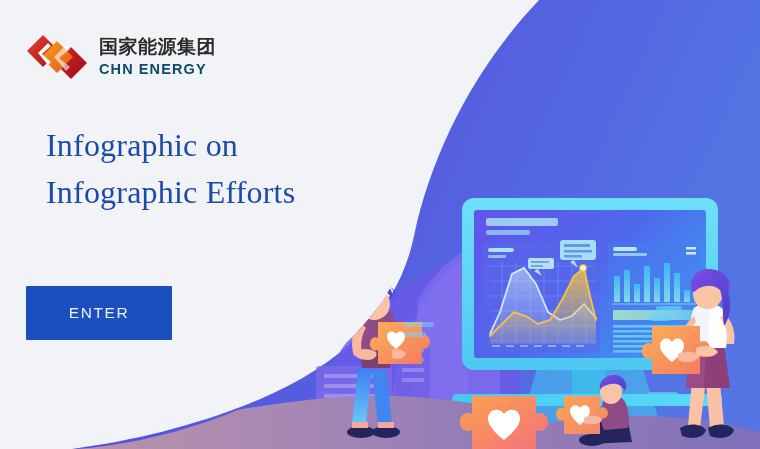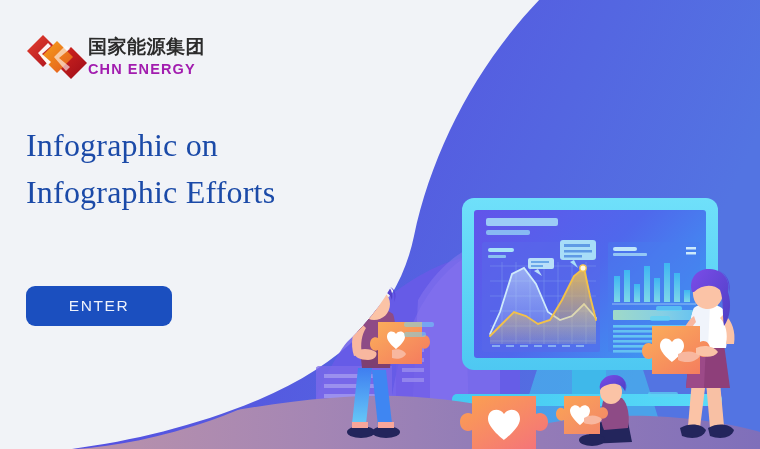--- a/index.html
+++ b/index.html
@@ -7,52 +7,52 @@
   body {
     font-family: "Liberation Sans", sans-serif;
     background:#f1f3f7;
     position:relative;
   }
   #stage { position:absolute; inset:0; width:760px; height:449px; overflow:hidden; background:#f1f3f7; }
 
   .bg-svg { position:absolute; left:0; top:0; width:760px; height:449px; }
 
   
-  .brand { position:absolute; left:26px; top:33px; display:flex; align-items:center; }
+  .brand { position:absolute; left:26px; top:33px; display:flex; align-items:center; gap:11px; }
   .brand-mark { width:62px; height:48px; flex:0 0 auto; }
   .brand-text { display:flex; flex-direction:column; justify-content:center; }
   .brand-cn {
     font-family:"DejaVu Sans", sans-serif;
     font-size:19px; font-weight:bold; color:#2c2c2c;
     letter-spacing:0.5px; line-height:1.15;
   }
   .brand-en {
     font-family:"Liberation Sans", sans-serif;
-    font-size:14.5px; font-weight:bold; color:#a21caf;
+    font-size:14.5px; font-weight:bold; color:#0c4a6e;
     letter-spacing:1.1px; line-height:1.3; margin-top:2px;
   }
 
   .headline {
     position:absolute; left:26px; top:122px;
     font-family:"Liberation Serif", serif;
     font-size:32px; line-height:47px;
     color:#1b4aa8; font-weight:normal;
     letter-spacing:0.2px;
     white-space:nowrap;
   }
-  .headline span { display:block; }
+  .headline span { display:block;margin-left:20px; }
 
   .enter-btn {
     position:absolute; left:26px; top:286px;
-    width:146px; height:40px;
+    width:146px; height:54px;
     background:#1b4fbf; color:#eef2fb;
     border:none; outline:none;
     font-family:"Liberation Sans", sans-serif;
     font-size:15.5px; letter-spacing:1.6px;
-    cursor:pointer; border-radius:9px;
+    cursor:pointer; border-radius:1px;
     display:flex; align-items:center; justify-content:center;
   }
 </style>
 </head>
 <body>
 
 <div id="stage">
 
   <svg class="bg-svg" viewBox="0 0 760 449" preserveAspectRatio="none">
     <defs>

